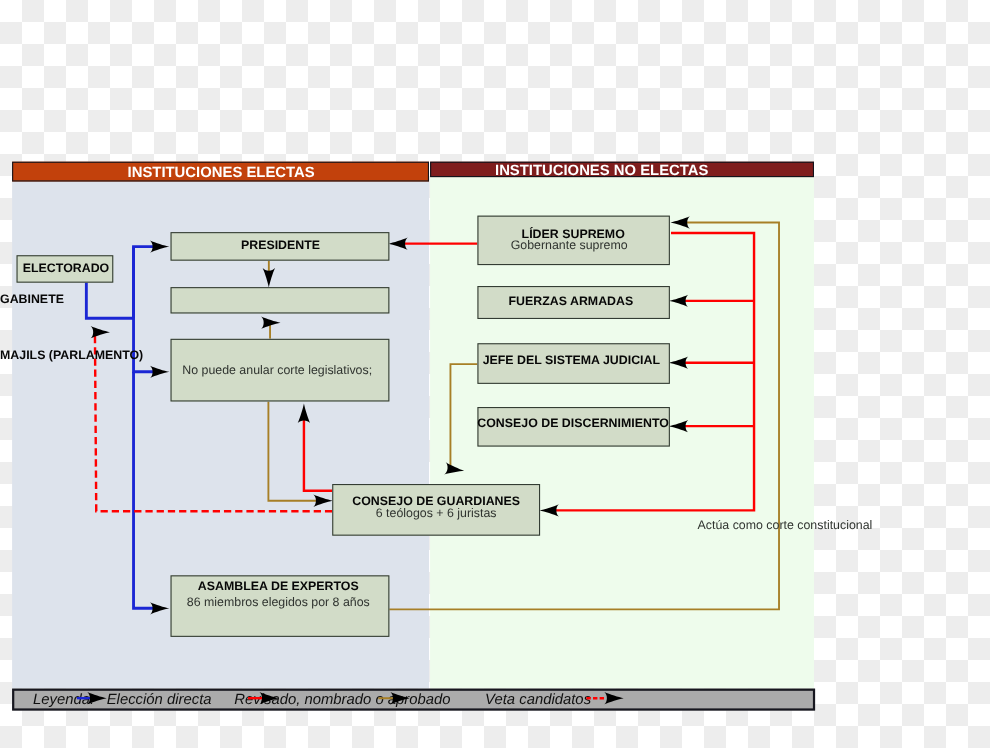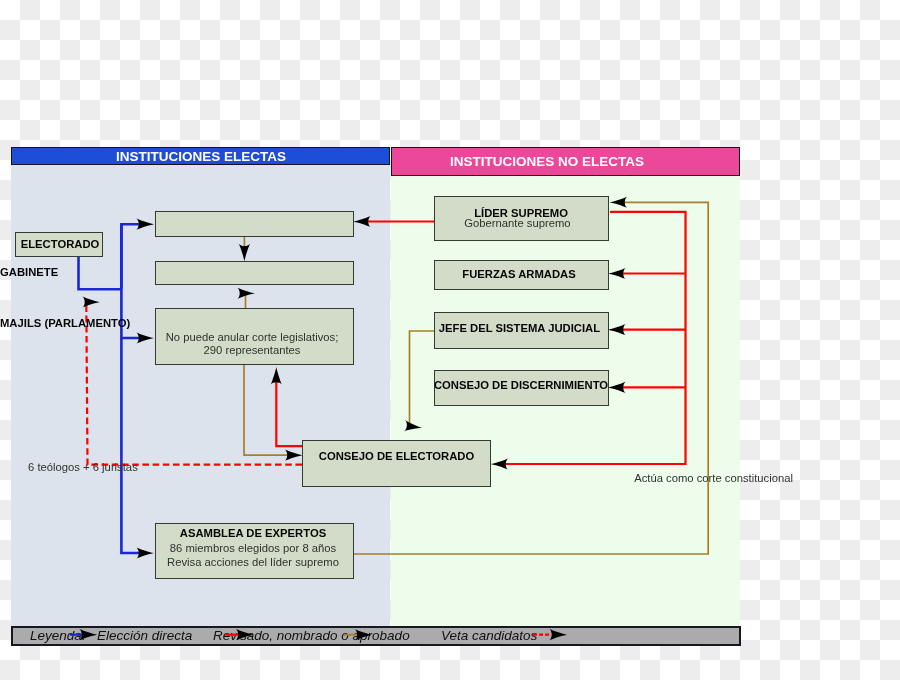--- a/index.html
+++ b/index.html
@@ -30,24 +30,24 @@
   svg.ov{position:absolute;left:0;top:0;width:900px;height:680px;overflow:visible;}
 </style>
 </head>
 <body>
 
 <div id="stage">
 
   <div class="panel" id="panel-left-bg" style="left: 11px; top: 147px; width: 379px; height: 479px; background: rgb(221, 227, 236);"></div>
   <div class="panel" id="panel-right-bg" style="left: 391px; top: 147px; width: 349px; height: 479px; background: rgb(238, 252, 236);"></div>
 
-  <div class="hdr" id="hdr-left" style="left: 11px; top: 147px; width: 379px; height: 18.4px; background: #1d4ed8; padding-left: 104px;">
+  <div class="hdr" id="hdr-left" style="left: 11px; top: 147px; width: 379px; height: 18.4px; background: #c2410c; padding-left: 104px;">
     <span>INSTITUCIONES ELECTAS</span>
   </div>
-  <div class="hdr" id="hdr-right" style="left: 391px; top: 147px; width: 349px; height: 29px; background: #ec4899; padding-left: 58px;">
+  <div class="hdr" id="hdr-right" style="left: 391px; top: 147px; width: 349px; height: 14px; background: #7f1d1d; padding-left: 58px;">
     <span>INSTITUCIONES NO ELECTAS</span>
   </div>
 
   <svg class="ov" id="connectors" viewBox="0 0 900 680" xmlns="http://www.w3.org/2000/svg">
       <g>
         <path d="M 78.5,256 L 78.5,289.3 L 121.4,289.3" fill="none" stroke="#1b27d4" stroke-width="2.6" stroke-linecap="butt" stroke-linejoin="miter"></path>
       </g>
       <g>
         <path d="M 121.4,289.3 L 121.4,224.2 L 140.3,224.2" fill="none" stroke="#1b27d4" stroke-width="2.6" stroke-linecap="butt" stroke-linejoin="miter"></path>
         <path d="M 0.5,0 C -4.2,-0.95 -12.2,-3.4 -17.1,-5.6 C -14.0,-3.2 -14.0,3.2 -17.1,5.6 C -12.2,3.4 -4.2,0.95 0.5,0 Z" fill="#000000" stroke="none" transform="translate(153.5,224.2) rotate(0)"></path>
@@ -117,29 +117,28 @@
       <div class="nbox" id="box-majils" style="left: 155px; top: 308.1px; width: 198.5px; height: 57.1px; background: rgb(210, 220, 200);"></div>
       <div class="nbox" id="box-asamblea" style="left: 155px; top: 523.4px; width: 199px; height: 55.7px; background: rgb(210, 220, 200);"></div>
       <div class="nbox" id="box-guardianes" style="left: 302px; top: 440.2px; width: 188.6px; height: 46.8px; background: rgb(210, 220, 200);"></div>
       <div class="nbox" id="box-lider" style="left: 434px; top: 196px; width: 175px; height: 45px; background: rgb(210, 220, 200);"></div>
       <div class="nbox" id="box-fuerzas" style="left: 433.9px; top: 260.2px; width: 175.1px; height: 29.9px; background: rgb(210, 220, 200);"></div>
       <div class="nbox" id="box-judicial" style="left: 433.9px; top: 312.4px; width: 175.1px; height: 36.2px; background: rgb(210, 220, 200);"></div>
       <div class="nbox" id="box-discernimiento" style="left: 433.9px; top: 369.8px; width: 175.1px; height: 36.1px; background: rgb(210, 220, 200);"></div>
     </div>
   <div id="box-text">
       <div class="t" style="position: absolute; left: 0px; top: 239.319px; width: 120px; text-align: center;">ELECTORADO</div>
+      <div class="t" style="position: absolute; left: 0px; top: 218.319px; width: 510px; text-align: center;">PRESIDENTE</div>
       <div class="t" style="position: absolute; left: 0px; top: 267.319px; width: 510px; text-align: left;">GABINETE</div>
       <div class="t" style="position: absolute; left: 0px; top: 317.819px; width: 504px; text-align: left;">MAJILS (PARLAMENTO)</div>
       <div class="s" style="position: absolute; left: 0px; top: 331.819px; width: 504px; text-align: center;">No puede anular corte legislativos;</div>
-      <div class="s" style="position: absolute; left: 0px; top: 345.319px; width: 504px; text-align: center;">290 representantes</div>
       <div class="t" style="position: absolute; left: 0px; top: 528px; width: 506px; text-align: center;">ASAMBLEA DE EXPERTOS</div>
       <div class="s" style="position: absolute; left: 0px; top: 542.819px; width: 506px; text-align: center;">86 miembros elegidos por 8 años</div>
-      <div class="s" style="position: absolute; left: 0px; top: 556.819px; width: 506px; text-align: center;">Revisa acciones del líder supremo</div>
-      <div class="t" style="position: absolute; left: 0px; top: 451.319px; width: 793px; text-align: center;">CONSEJO DE ELECTORADO</div>
-      <div class="s" style="position: absolute; left: 0px; top: 461.819px; width: 793px; text-align: left; padding-left: 28px;">6 teólogos + 6 juristas</div>
+      <div class="t" style="position: absolute; left: 0px; top: 451.319px; width: 793px; text-align: center;">CONSEJO DE GUARDIANES</div>
+      <div class="s" style="position: absolute; left: 0px; top: 461.819px; width: 793px; text-align: center;">6 teólogos + 6 juristas</div>
       <div class="s" style="position: absolute; left: 0px; top: 472.619px; width: 793px; text-align: right;">Actúa como corte constitucional</div>
       <div class="t" style="position: absolute; left: 0px; top: 208.119px; width: 1042.2px; text-align: center;">LÍDER SUPREMO</div>
       <div class="s" style="position: absolute; left: 0px; top: 218.219px; width: 1034.8px; text-align: center;">Gobernante supremo</div>
       <div class="t" style="position: absolute; left: 0px; top: 268.619px; width: 1038px; text-align: center;">FUERZAS ARMADAS</div>
       <div class="t" style="position: absolute; left: 0px; top: 322.619px; width: 1038.8px; text-align: center;">JEFE DEL SISTEMA JUDICIAL</div>
       <div class="t" style="position: absolute; left: 0px; top: 379.519px; width: 1042px; text-align: center;">CONSEJO DE DISCERNIMIENTO</div>
     </div>
 
   <div id="legend" style="left: 11px; top: 626px; width: 730px; height: 20px; background: rgb(171, 171, 171);"></div>
   <div id="legend-text">

